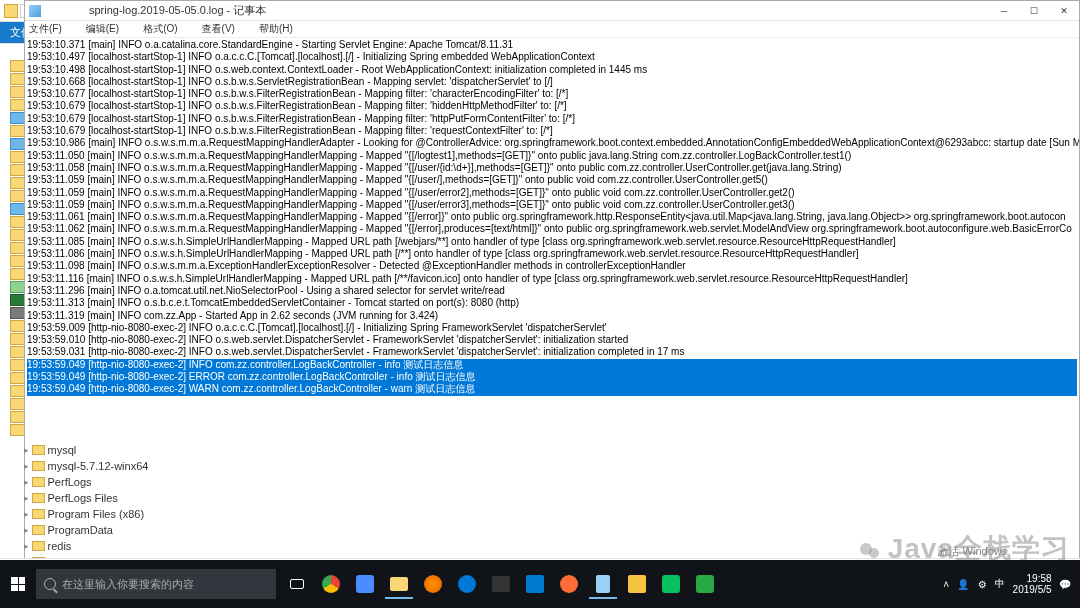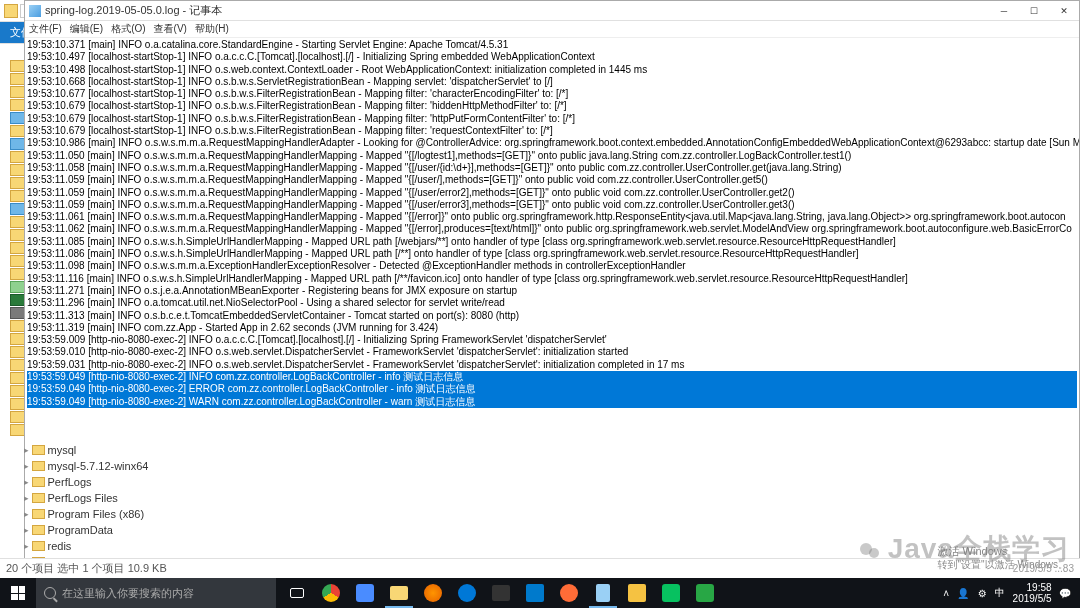--- a/index.html
+++ b/index.html
@@ -20,39 +20,39 @@
 .ribbon .tab { padding: 0 10px; font-size: 11px; color: #333; height: 100%; display: flex; align-items: center; }
 .ribbon .tab.file { background: #1979ca; color: #fff; }
 
 
 .main { display: flex; height: 520px; }
 
 
 .notepad { position: absolute; top: 0; left: 24px; right: 0; bottom: 0; background: #fff; border: 1px solid #aaa; display: flex; flex-direction: column; }
 .notepad-title { height: 20px; background: #fff; display: flex; align-items: center; padding-left: 4px; border-bottom: 1px solid #e0e0e0; }
 .notepad-title .np-icon { width: 12px; height: 12px; background: linear-gradient(135deg,#9ad0f5,#4a9de0); margin-right: 4px; }
-.notepad-title .np-text { font-size: 11px; color: #333; }
+.notepad-title .np-text { font-size: 11px; color: #333; margin-left: 44px; }
 .notepad-title .np-controls { margin-left: auto; display: flex; }
 .notepad-title .np-btn { width: 30px; height: 18px; display: flex; align-items: center; justify-content: center; font-size: 9px; color: #333; }
-.notepad-menu { height: 17px; display: flex; align-items: center; padding-left: 4px; font-size: 10px; color: #333; gap: 8px; border-bottom: 1px solid #eee; }
+.notepad-menu { height: 17px; display: flex; align-items: center; padding-left: 4px; font-size: 10px; color: #333; gap: 24px; border-bottom: 1px solid #eee; }
 .notepad-content { flex: 1; overflow: hidden; background: #fff; font-family: Consolas, monospace; font-size: 10px; line-height: 12.3px; color: #000; padding: 1px 2px; white-space: nowrap; }
 .notepad-content .line { display: block; }
 .notepad-content .line.sel { background: #0078d7; color: #fff; }
 
 
 .bottom-tree { position: absolute; left: 12px; top: 442px; width: 150px; font-size: 11px; color: #333; line-height: 16px; }
 .bottom-tree .tree-row { display: flex; align-items: center; gap: 3px; padding-left: 12px; }
 .bottom-tree .tree-row.sel { background: #cce8ff; }
 .bottom-tree .tf { width: 13px; height: 10px; background: #f8d775; border: 1px solid #d4a640; }
 
 
 .explorer-status { position: absolute; bottom: 30px; left: 0; right: 0; height: 20px; background: #fff; border-top: 1px solid #e0e0e0; display: flex; align-items: center; padding-left: 6px; font-size: 11px; color: #555; }
 
 
-.taskbar { position: absolute; bottom: 0; left: 0; right: 0; height: 30px; background: #101318; display: flex; align-items: center; }
+.taskbar { position: absolute; bottom: 0; left: 0; right: 0; height: 48px; background: #101318; display: flex; align-items: center; }
 .taskbar .start { width: 36px; height: 30px; display: flex; align-items: center; justify-content: center; }
 .taskbar .start-icon { width: 14px; height: 14px; display: grid; grid-template: 1fr 1fr / 1fr 1fr; gap: 1px; }
 .taskbar .start-icon span { background: #fff; }
 .taskbar .search { flex: 0 0 240px; height: 30px; background: #33373d; display: flex; align-items: center; padding: 0 8px; color: #aaa; font-size: 11px; gap: 6px; }
 .taskbar .search .s-icon { width: 12px; height: 12px; border: 1.5px solid #aaa; border-radius: 50%; position: relative; }
 .taskbar .search .s-icon::after { content: ''; position: absolute; width: 5px; height: 1.5px; background: #aaa; bottom: -2px; right: -3px; transform: rotate(45deg); }
 .taskbar .apps { display: flex; gap: 0; margin-left: 4px; }
 .taskbar .app { width: 34px; height: 30px; display: flex; align-items: center; justify-content: center; position: relative; }
 .taskbar .app.active::after { content:''; position:absolute; bottom:0; left:3px; right:3px; height:2px; background:#76b9ed; }
 .taskbar .tray { margin-left: auto; display: flex; align-items: center; gap: 8px; padding-right: 8px; color: #fff; font-size: 10px; }
@@ -143,41 +143,40 @@
       </div>
     </div>
     <div class="notepad-menu">
       <span>文件(F)</span>
       <span>编辑(E)</span>
       <span>格式(O)</span>
       <span>查看(V)</span>
       <span>帮助(H)</span>
     </div>
     <div class="notepad-content" id="log-content">
-        <span class="line">19:53:10.371 [main] INFO  o.a.catalina.core.StandardEngine - Starting Servlet Engine: Apache Tomcat/4.5.31</span>
+        <span class="line">19:53:10.371 [main] INFO  o.a.catalina.core.StandardEngine - Starting Servlet Engine: Apache Tomcat/8.11.31</span>
         <span class="line">19:53:10.497 [localhost-startStop-1] INFO  o.a.c.c.C.[Tomcat].[localhost].[/] - Initializing Spring embedded WebApplicationContext</span>
         <span class="line">19:53:10.498 [localhost-startStop-1] INFO  o.s.web.context.ContextLoader - Root WebApplicationContext: initialization completed in 1445 ms</span>
         <span class="line">19:53:10.668 [localhost-startStop-1] INFO  o.s.b.w.s.ServletRegistrationBean - Mapping servlet: 'dispatcherServlet' to [/]</span>
         <span class="line">19:53:10.677 [localhost-startStop-1] INFO  o.s.b.w.s.FilterRegistrationBean - Mapping filter: 'characterEncodingFilter' to: [/*]</span>
         <span class="line">19:53:10.679 [localhost-startStop-1] INFO  o.s.b.w.s.FilterRegistrationBean - Mapping filter: 'hiddenHttpMethodFilter' to: [/*]</span>
         <span class="line">19:53:10.679 [localhost-startStop-1] INFO  o.s.b.w.s.FilterRegistrationBean - Mapping filter: 'httpPutFormContentFilter' to: [/*]</span>
         <span class="line">19:53:10.679 [localhost-startStop-1] INFO  o.s.b.w.s.FilterRegistrationBean - Mapping filter: 'requestContextFilter' to: [/*]</span>
         <span class="line">19:53:10.986 [main] INFO  o.s.w.s.m.m.a.RequestMappingHandlerAdapter - Looking for @ControllerAdvice: org.springframework.boot.context.embedded.AnnotationConfigEmbeddedWebApplicationContext@6293abcc: startup date [Sun M</span>
         <span class="line">19:53:11.050 [main] INFO  o.s.w.s.m.m.a.RequestMappingHandlerMapping - Mapped "{[/logtest1],methods=[GET]}" onto public java.lang.String com.zz.controller.LogBackController.test1()</span>
         <span class="line">19:53:11.058 [main] INFO  o.s.w.s.m.m.a.RequestMappingHandlerMapping - Mapped "{[/user/{id:\d+}],methods=[GET]}" onto public com.zz.controller.UserController.get(java.lang.String)</span>
         <span class="line">19:53:11.059 [main] INFO  o.s.w.s.m.m.a.RequestMappingHandlerMapping - Mapped "{[/user/],methods=[GET]}" onto public void com.zz.controller.UserController.get5()</span>
         <span class="line">19:53:11.059 [main] INFO  o.s.w.s.m.m.a.RequestMappingHandlerMapping - Mapped "{[/user/error2],methods=[GET]}" onto public void com.zz.controller.UserController.get2()</span>
         <span class="line">19:53:11.059 [main] INFO  o.s.w.s.m.m.a.RequestMappingHandlerMapping - Mapped "{[/user/error3],methods=[GET]}" onto public void com.zz.controller.UserController.get3()</span>
         <span class="line">19:53:11.061 [main] INFO  o.s.w.s.m.m.a.RequestMappingHandlerMapping - Mapped "{[/error]}" onto public org.springframework.http.ResponseEntity&lt;java.util.Map&lt;java.lang.String, java.lang.Object&gt;&gt; org.springframework.boot.autocon</span>
         <span class="line">19:53:11.062 [main] INFO  o.s.w.s.m.m.a.RequestMappingHandlerMapping - Mapped "{[/error],produces=[text/html]}" onto public org.springframework.web.servlet.ModelAndView org.springframework.boot.autoconfigure.web.BasicErrorCo</span>
         <span class="line">19:53:11.085 [main] INFO  o.s.w.s.h.SimpleUrlHandlerMapping - Mapped URL path [/webjars/**] onto handler of type [class org.springframework.web.servlet.resource.ResourceHttpRequestHandler]</span>
         <span class="line">19:53:11.086 [main] INFO  o.s.w.s.h.SimpleUrlHandlerMapping - Mapped URL path [/**] onto handler of type [class org.springframework.web.servlet.resource.ResourceHttpRequestHandler]</span>
         <span class="line">19:53:11.098 [main] INFO  o.s.w.s.m.m.a.ExceptionHandlerExceptionResolver - Detected @ExceptionHandler methods in controllerExceptionHandler</span>
         <span class="line">19:53:11.116 [main] INFO  o.s.w.s.h.SimpleUrlHandlerMapping - Mapped URL path [/**/favicon.ico] onto handler of type [class org.springframework.web.servlet.resource.ResourceHttpRequestHandler]</span>
-        <span class="line">19:53:11.271 [main] INFO  o.s.j.e.a.AnnotationMBeanExporter - Registering beans for JMX exposure on startup</span>
         <span class="line">19:53:11.296 [main] INFO  o.a.tomcat.util.net.NioSelectorPool - Using a shared selector for servlet write/read</span>
         <span class="line">19:53:11.313 [main] INFO  o.s.b.c.e.t.TomcatEmbeddedServletContainer - Tomcat started on port(s): 8080 (http)</span>
         <span class="line">19:53:11.319 [main] INFO  com.zz.App - Started App in 2.62 seconds (JVM running for 3.424)</span>
         <span class="line">19:53:59.009 [http-nio-8080-exec-2] INFO  o.a.c.c.C.[Tomcat].[localhost].[/] - Initializing Spring FrameworkServlet 'dispatcherServlet'</span>
         <span class="line">19:53:59.010 [http-nio-8080-exec-2] INFO  o.s.web.servlet.DispatcherServlet - FrameworkServlet 'dispatcherServlet': initialization started</span>
         <span class="line">19:53:59.031 [http-nio-8080-exec-2] INFO  o.s.web.servlet.DispatcherServlet - FrameworkServlet 'dispatcherServlet': initialization completed in 17 ms</span>
         <span class="line sel">19:53:59.049 [http-nio-8080-exec-2] INFO  com.zz.controller.LogBackController - info 测试日志信息</span>
         <span class="line sel">19:53:59.049 [http-nio-8080-exec-2] ERROR com.zz.controller.LogBackController - info 测试日志信息</span>
         <span class="line sel">19:53:59.049 [http-nio-8080-exec-2] WARN  com.zz.controller.LogBackController - warn 测试日志信息</span>
       </div>

